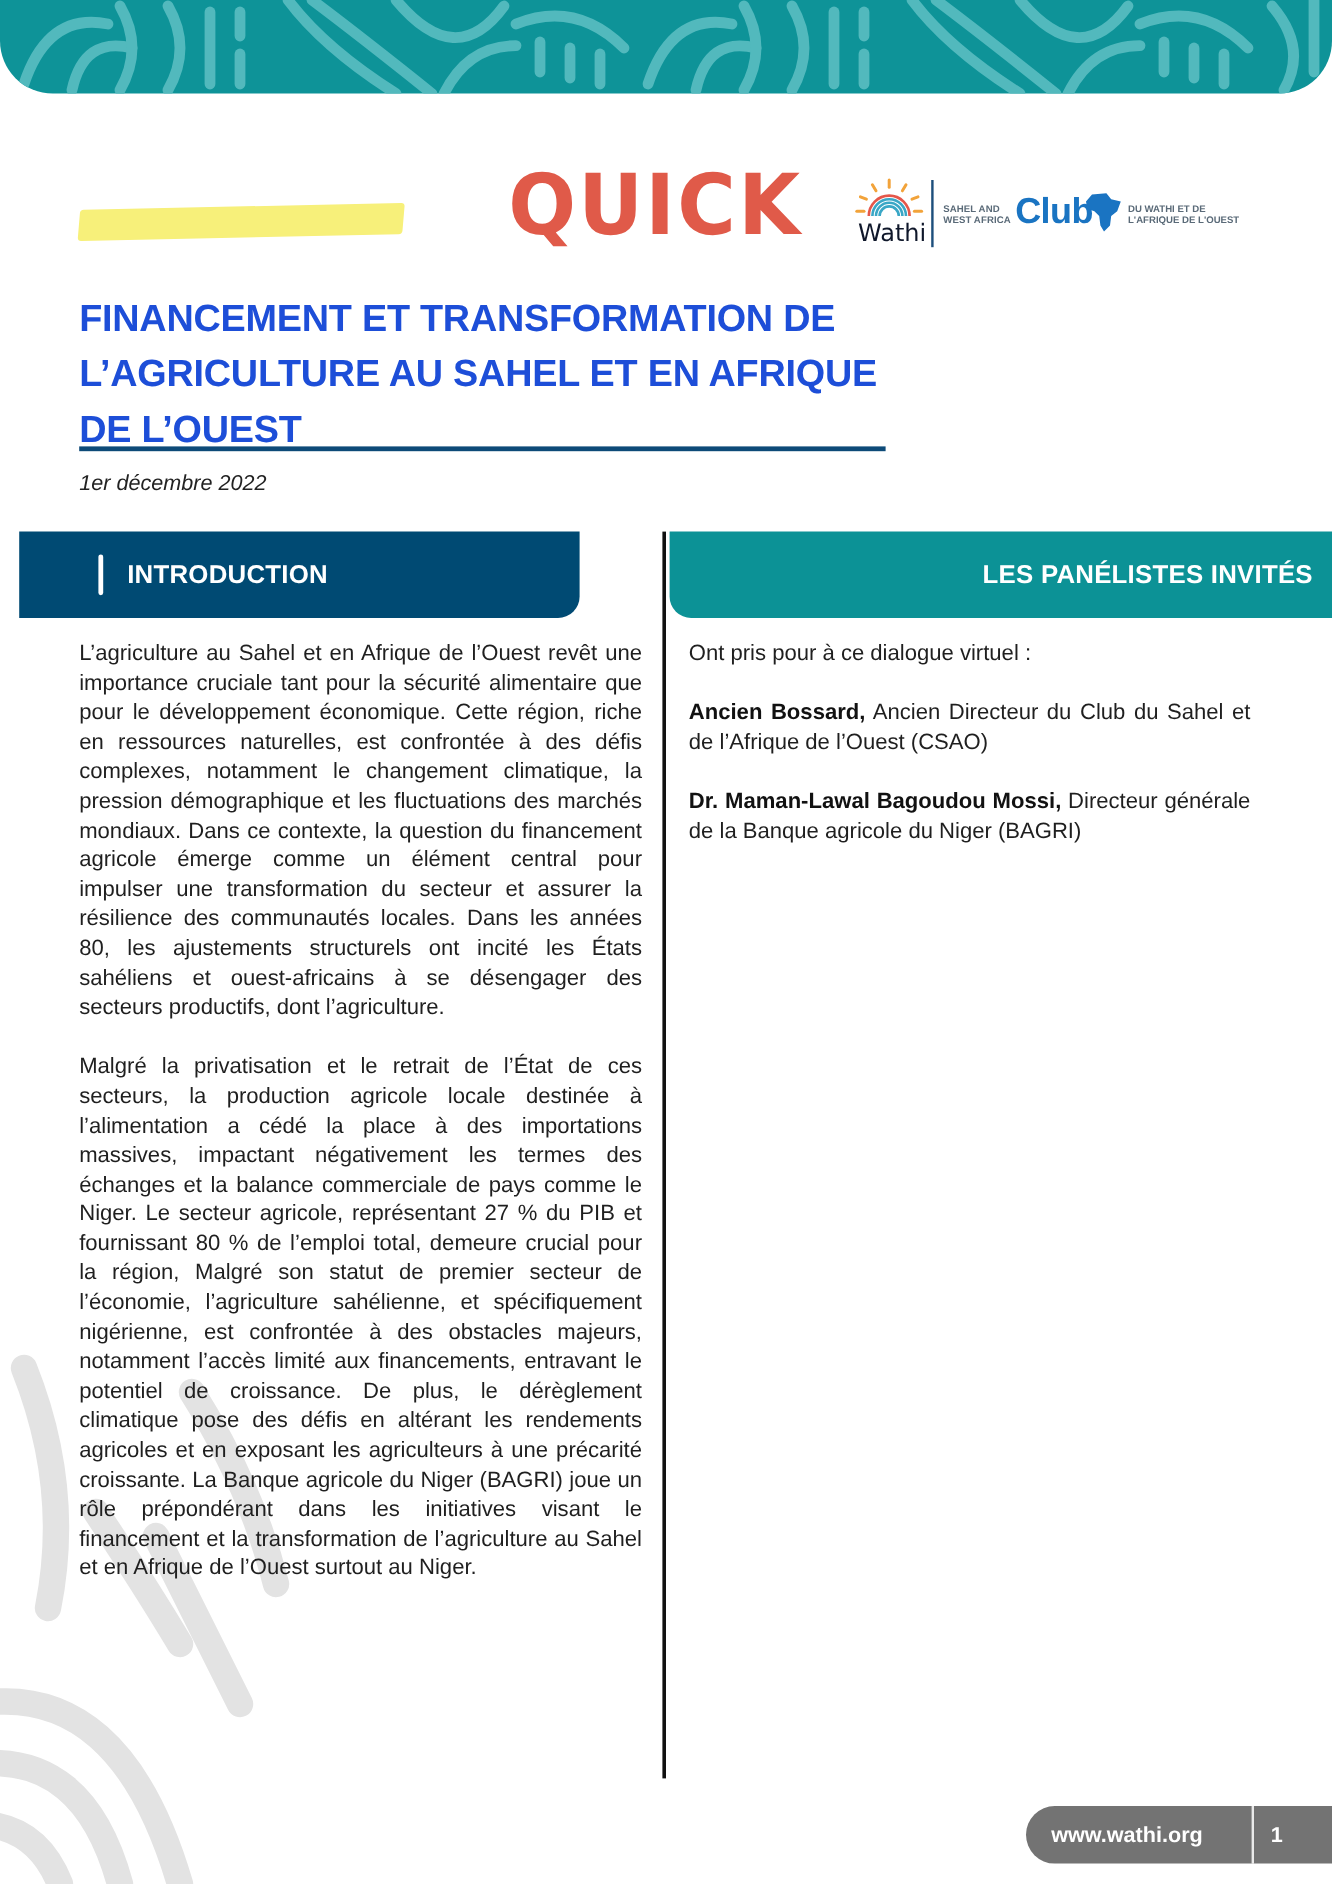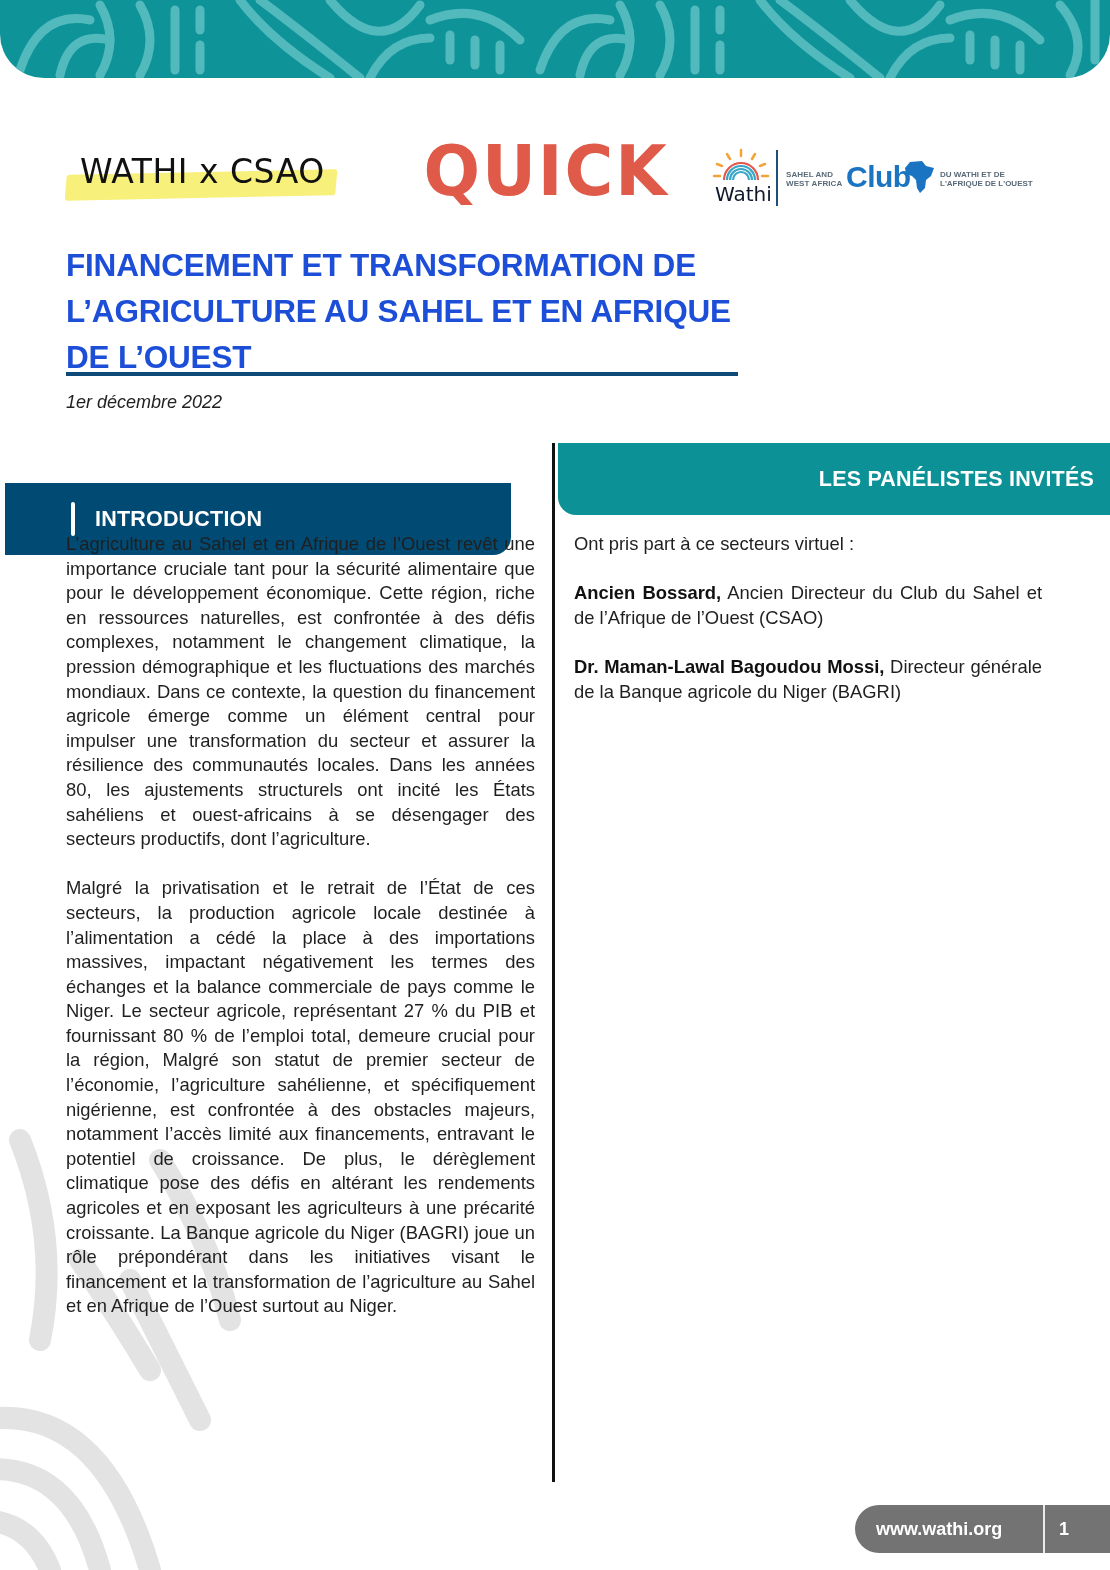--- a/index.html
+++ b/index.html
@@ -74,23 +74,22 @@
       font-style: italic; font-size: 18px; color: #222;
     }
 
     
     .section-header {
       position: absolute; top: 443px; height: 72px;
       display: flex; align-items: center;
       color: #fff; font-weight: bold; font-size: 21.5px; letter-spacing: 0.2px;
     }
     .header-intro {
-      left: 5px; width: 506px; background: #004a73;
+      left: 16px; width: 467px; background: #004a73;
       border-bottom-right-radius: 18px;
-      margin-top: 40px;
     }
     .header-panel {
       left: 558px; width: 630px; background: #0c9296;
       border-bottom-left-radius: 18px; justify-content: flex-end;
     }
     .bar-mark { display: inline-block; width: 4px; height: 34px; background: #fff; border-radius: 2px; }
     .header-intro .bar-mark { margin-left: 66px; margin-right: 20px; }
     .header-panel .bar-mark { margin-left: 22px; margin-right: 68px; }
 
     .col-divider { position: absolute; left: 552px; top: 443px; width: 3px; height: 1039px; background: #111; }
@@ -169,21 +168,20 @@
     <path d="M-20 350 Q70 340 100 450"></path>
     <path d="M-20 400 Q30 400 50 450"></path>
     <path d="M160 40 Q210 120 230 200"></path>
     <path d="M130 160 Q170 240 200 300"></path>
     <path d="M80 140 Q120 200 150 250"></path>
   </g>
 </svg>
 
 <div class="brand-left">
   <div class="highlight"></div>
-  <span class="label">WATHI x CSAO</span>
 </div>
 
 <div class="quick">QUICK</div>
 
 <div class="partner-logos">
   <svg class="wathi-logo" viewBox="0 0 58 58">
     <g stroke="#f2a33a" stroke-width="2.5" stroke-linecap="round">
       <line x1="29" y1="2" x2="29" y2="8"></line>
         <line x1="15" y1="6" x2="18" y2="11"></line>
       <line x1="43" y1="6" x2="40" y2="11"></line>
@@ -229,21 +227,21 @@
 </div>
 
 <div class="col-divider"></div>
 
 <div class="intro-body">
   <p>L’agriculture au Sahel et en Afrique de l’Ouest revêt une importance cruciale tant pour la sécurité alimentaire que pour le développement économique. Cette région, riche en ressources naturelles, est confrontée à des défis complexes, notamment le changement climatique, la pression démographique et les fluctuations des marchés mondiaux. Dans ce contexte, la question du financement agricole émerge comme un élément central pour impulser une transformation du secteur et assurer la résilience des communautés locales. Dans les années 80, les ajustements structurels ont incité les États sahéliens et ouest-africains à se désengager des secteurs productifs, dont l’agriculture.</p>
   <p>Malgré la privatisation et le retrait de l’État de ces secteurs, la production agricole locale destinée à l’alimentation a cédé la place à des importations massives, impactant négativement les termes des échanges et la balance commerciale de pays comme le Niger. Le secteur agricole, représentant 27 % du PIB et fournissant 80 % de l’emploi total, demeure crucial pour la région, Malgré son statut de premier secteur de l’économie, l’agriculture sahélienne, et spécifiquement nigérienne, est confrontée à des obstacles majeurs, notamment l’accès limité aux financements, entravant le potentiel de croissance. De plus, le dérèglement climatique pose des défis en altérant les rendements agricoles et en exposant les agriculteurs à une précarité croissante. La Banque agricole du Niger (BAGRI) joue un rôle prépondérant dans les initiatives visant le financement et la transformation de l’agriculture au Sahel et en Afrique de l’Ouest surtout au Niger.</p>
 </div>
 
 <div class="panel-body">
-  <p>Ont pris part à ce secteurs virtuel :</p>
+  <p>Ont pris pour à ce dialogue virtuel :</p>
   <p>
     <b>Ancien Bossard,</b><span> Ancien Directeur du Club du Sahel et de l’Afrique de l’Ouest (CSAO)</span>
   </p>
   <p>
     <b>Dr. Maman-Lawal Bagoudou Mossi,</b><span> Directeur générale de la Banque agricole du Niger (BAGRI)</span>
   </p>
 </div>
 
 <div class="footer-pill">
   <span class="footer-url">www.wathi.org</span>

